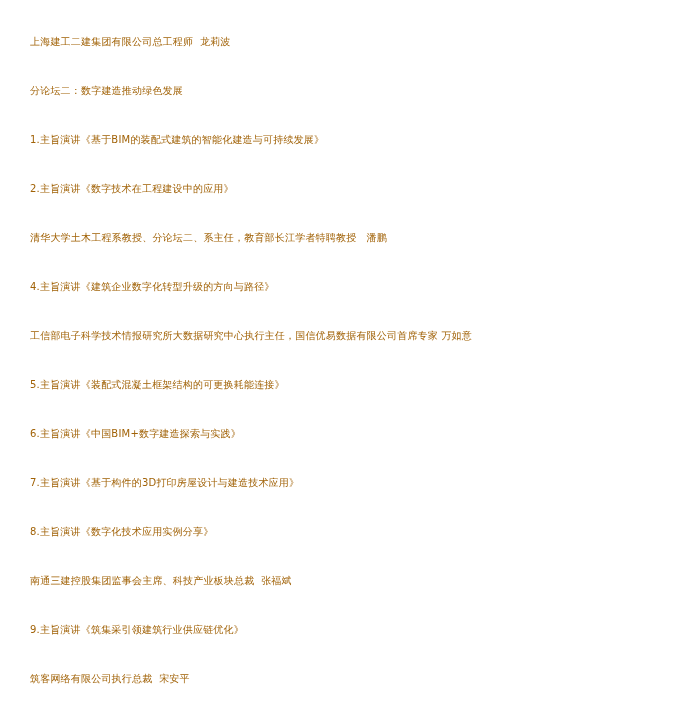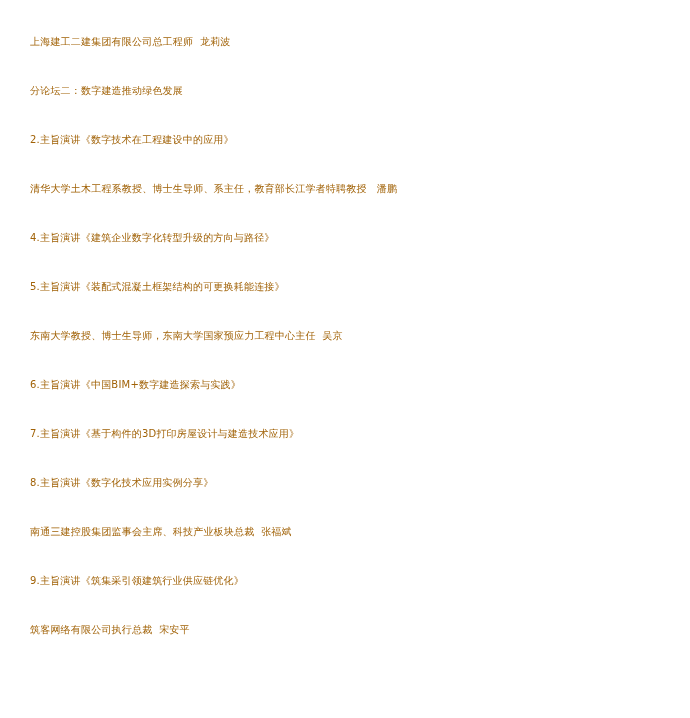--- a/index.html
+++ b/index.html
@@ -36,24 +36,25 @@
   .line.first {
     height: 36px;
   }
 </style>
 </head>
 <body>
 
 <div class="page">
   <div class="line first">上海建工二建集团有限公司总工程师  龙莉波</div>
   <div class="line">分论坛二：数字建造推动绿色发展</div>
+  <div class="line">1.主旨演讲《基于BIM的装配式建筑的智能化建造与可持续发展》</div>
   <div class="line">2.主旨演讲《数字技术在工程建设中的应用》</div>
-  <div class="line">清华大学土木工程系教授、博士生导师、系主任，教育部长江学者特聘教授   潘鹏</div>
+  <div class="line">清华大学土木工程系教授、分论坛二、系主任，教育部长江学者特聘教授   潘鹏</div>
   <div class="line">4.主旨演讲《建筑企业数字化转型升级的方向与路径》</div>
+  <div class="line">工信部电子科学技术情报研究所大数据研究中心执行主任，国信优易数据有限公司首席专家 万如意</div>
   <div class="line">5.主旨演讲《装配式混凝土框架结构的可更换耗能连接》</div>
-  <div class="line">东南大学教授、博士生导师，东南大学国家预应力工程中心主任  吴京</div>
   <div class="line">6.主旨演讲《中国BIM+数字建造探索与实践》</div>
   <div class="line">7.主旨演讲《基于构件的3D打印房屋设计与建造技术应用》</div>
   <div class="line">8.主旨演讲《数字化技术应用实例分享》</div>
   <div class="line">南通三建控股集团监事会主席、科技产业板块总裁  张福斌</div>
   <div class="line">9.主旨演讲《筑集采引领建筑行业供应链优化》</div>
   <div class="line">筑客网络有限公司执行总裁  宋安平</div>
 </div>
 
 </body></html>

